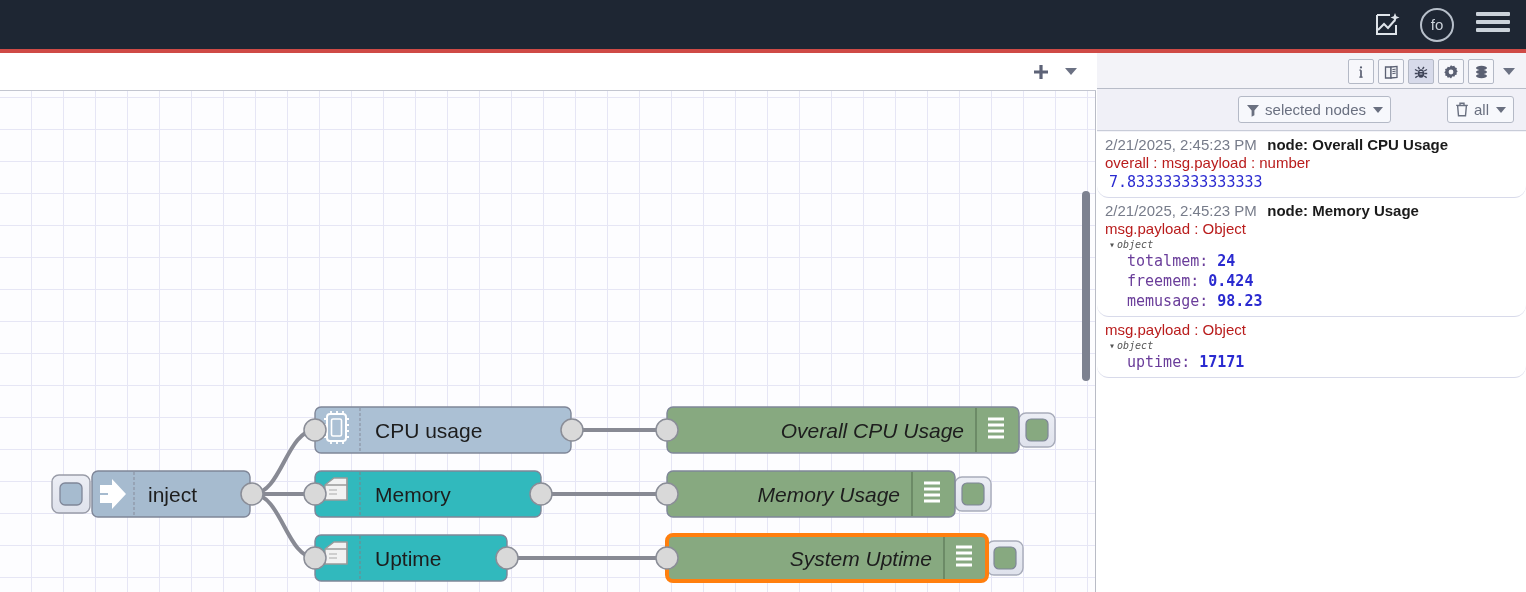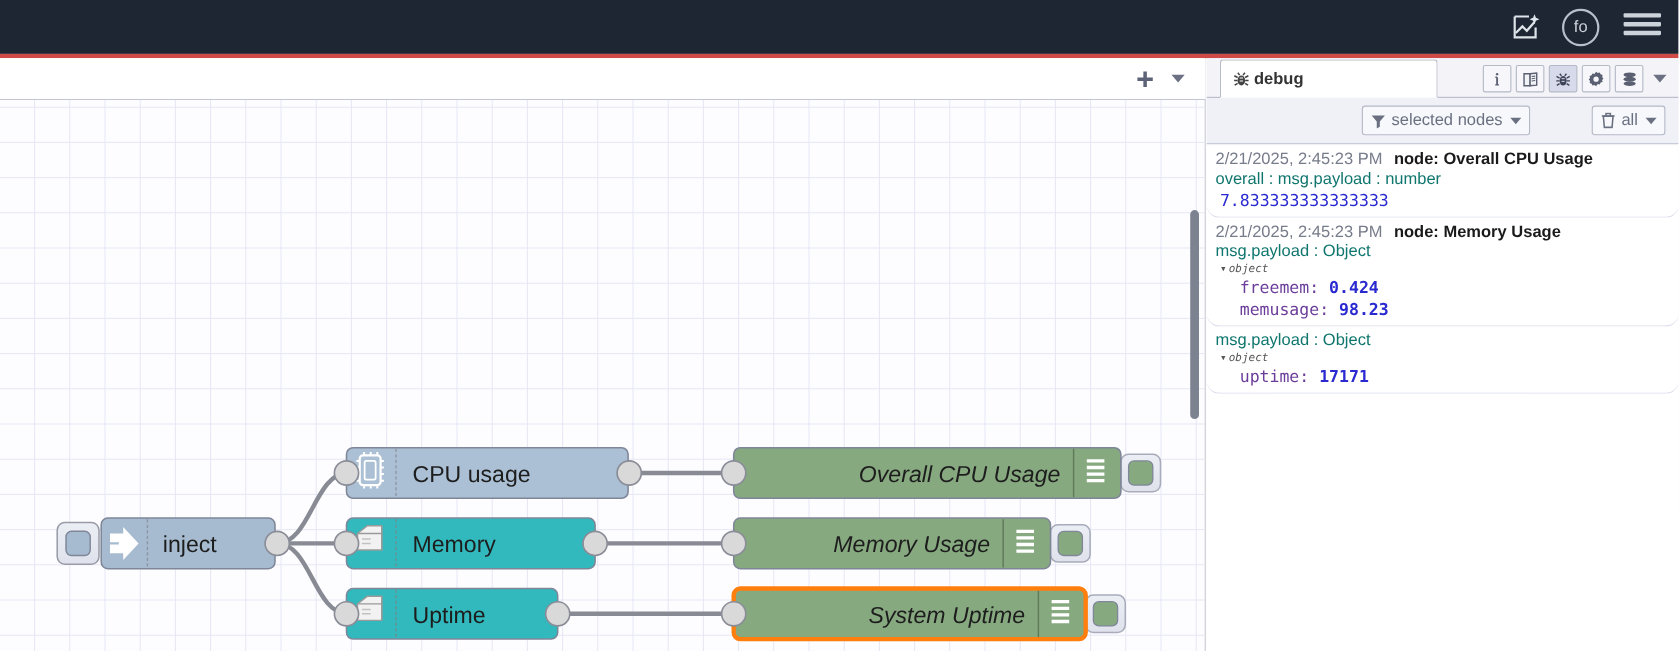--- a/index.html
+++ b/index.html
@@ -135,21 +135,21 @@
     background: #fff; overflow: hidden;
   }
   .msg {
     border-bottom: 1px solid #d8daea; padding: 4px 0 6px 0;
     background: #fff;
     border-radius: 12px;
   }
   .msg-head { padding: 0 8px; white-space: nowrap; }
   .msg-time { font-size: 15px; color: #777c8a; }
   .msg-node { font-size: 15px; color: #1a1a1a; font-weight: bold; margin-left: 6px; }
-  .msg-topic { font-size: 15px; color: #0f766e; padding: 0 8px; display: block; }
+  .msg-topic { font-size: 15px; color: #b91c1c; padding: 0 8px; display: block; }
   .msg-val {
     font-family: "DejaVu Sans Mono", monospace; font-size: 15px;
     color: #2a2ad0; padding: 2px 8px 0 12px;
   }
   .obj-toggle {
     font-family: "DejaVu Sans Mono", monospace; font-size: 10px;
     color: #555; padding: 2px 8px 0 12px; font-style: italic;
   }
   .obj-toggle .tri { font-style: normal; color: #555; margin-right: 2px; }
   .objrow {
@@ -304,30 +304,20 @@
         </g>
       </svg>
 
       <div id="canvas-scrollbar"></div>
     </div>
   </div>
 
   <div id="sidebar">
 
     <div id="tabbar">
-      <div id="tab-debug">
-        <svg class="tabicon" viewBox="0 0 16 16">
-          <path d="M5 3 l1.5 2 M11 3 l-1.5 2" stroke="#444" stroke-width="1.3" fill="none"></path>
-          <ellipse cx="8" cy="9.5" rx="3.2" ry="4.3" fill="#444"></ellipse>
-          <path d="M4.8 7 L2 5.5 M4.8 9.5 H1.8 M4.8 12 L2.3 13.6
-                   M11.2 7 L14 5.5 M11.2 9.5 H14.2 M11.2 12 L13.7 13.6" stroke="#444" stroke-width="1.3" fill="none"></path>
-          <path d="M6.6 7.5 h2.8 M6.6 10 h2.8" stroke="#fff" stroke-width="0.9"></path>
-        </svg>
-        <span id="tab-debug-label">debug</span>
-      </div>
 
       <div id="tab-tools">
         <div class="tool-btn">
           <svg width="16" height="16" viewBox="0 0 16 16">
             <circle cx="8" cy="3.4" r="1.1" fill="#5b6073"></circle>
             <path d="M8 6.2 v7" stroke="#5b6073" stroke-width="1.7"></path>
             <path d="M6.4 6.2 h1.6 M6.3 13.2 h3.4" stroke="#5b6073" stroke-width="1.2"></path>
           </svg>
         </div>
         <div class="tool-btn">
@@ -397,20 +387,23 @@
       <div class="msg">
         <div class="msg-head">
           <span class="msg-time">2/21/2025, 2:45:23 PM</span>
           <span class="msg-node">node: Memory Usage</span>
         </div>
         <span class="msg-topic">msg.payload : Object</span>
         <div class="obj-toggle">
           <span class="tri">▾</span><span>object</span>
         </div>
         <div class="objrow">
+          <span class="objkey">totalmem</span><span class="objkey">: </span><span class="objval">24</span>
+        </div>
+        <div class="objrow">
           <span class="objkey">freemem</span><span class="objkey">: </span><span class="objval">0.424</span>
         </div>
         <div class="objrow">
           <span class="objkey">memusage</span><span class="objkey">: </span><span class="objval">98.23</span>
         </div>
       </div>
 
       <div class="msg">
         <span class="msg-topic">msg.payload : Object</span>
         <div class="obj-toggle">

